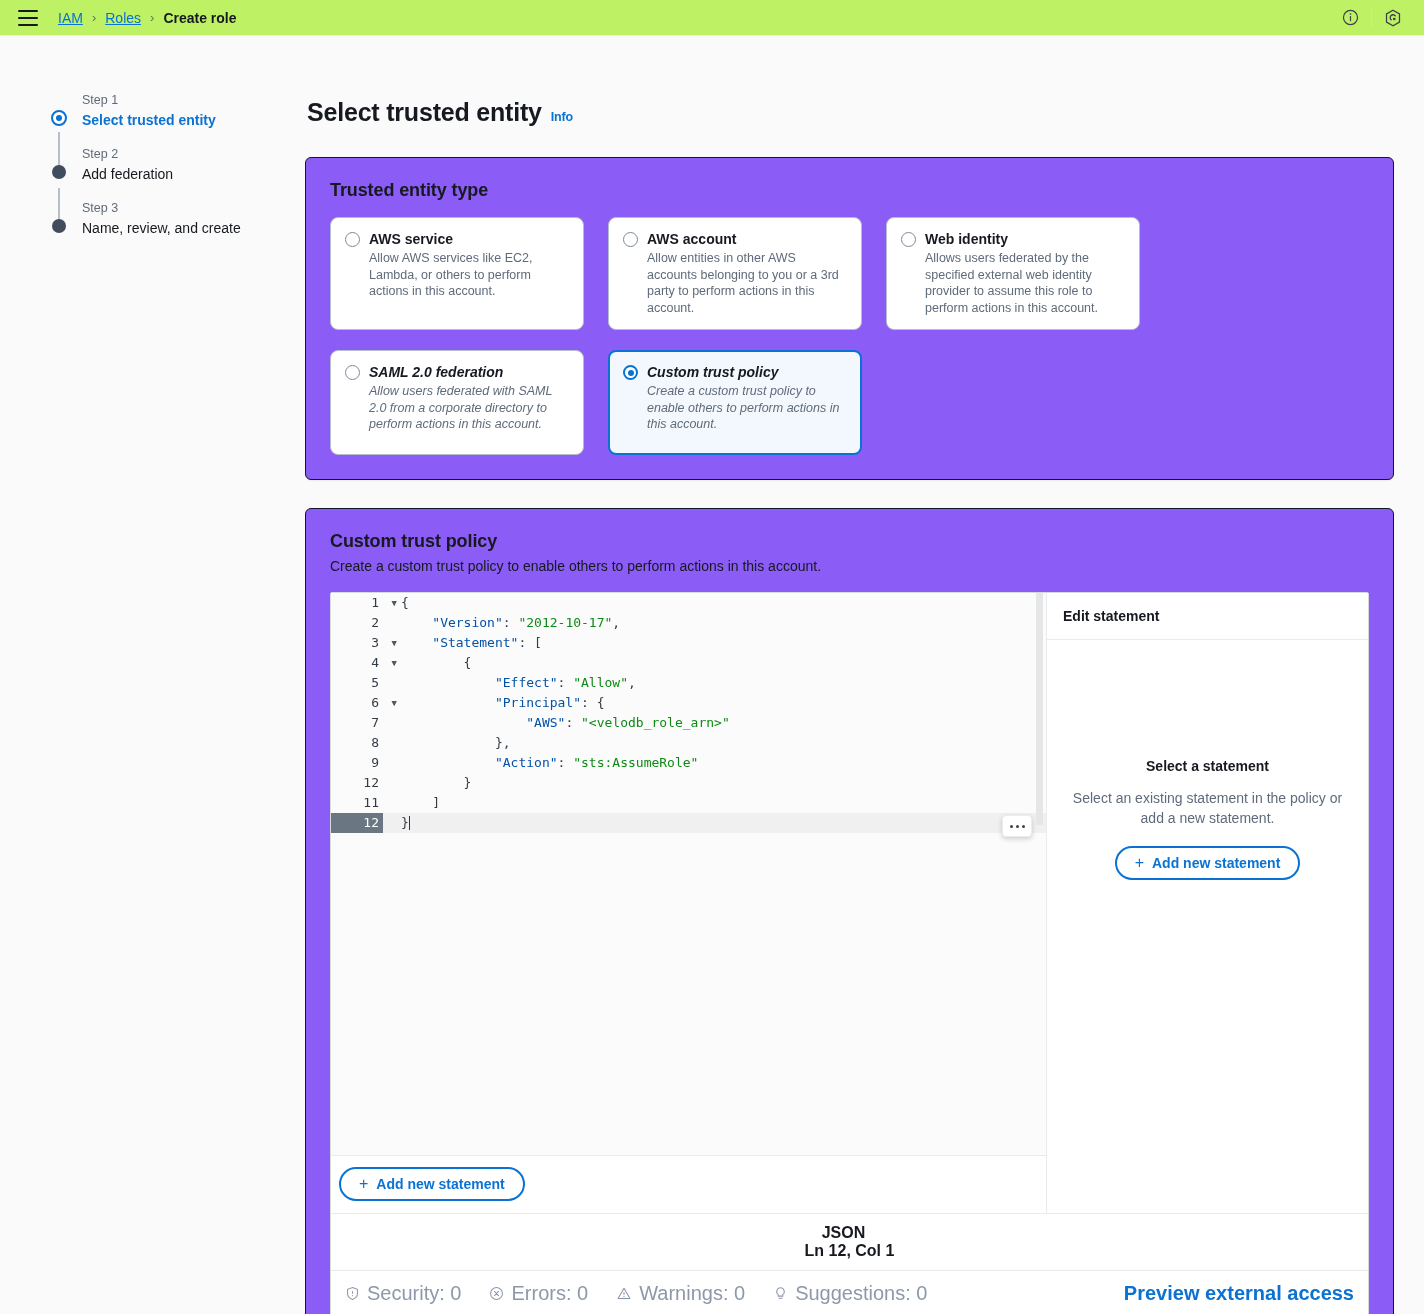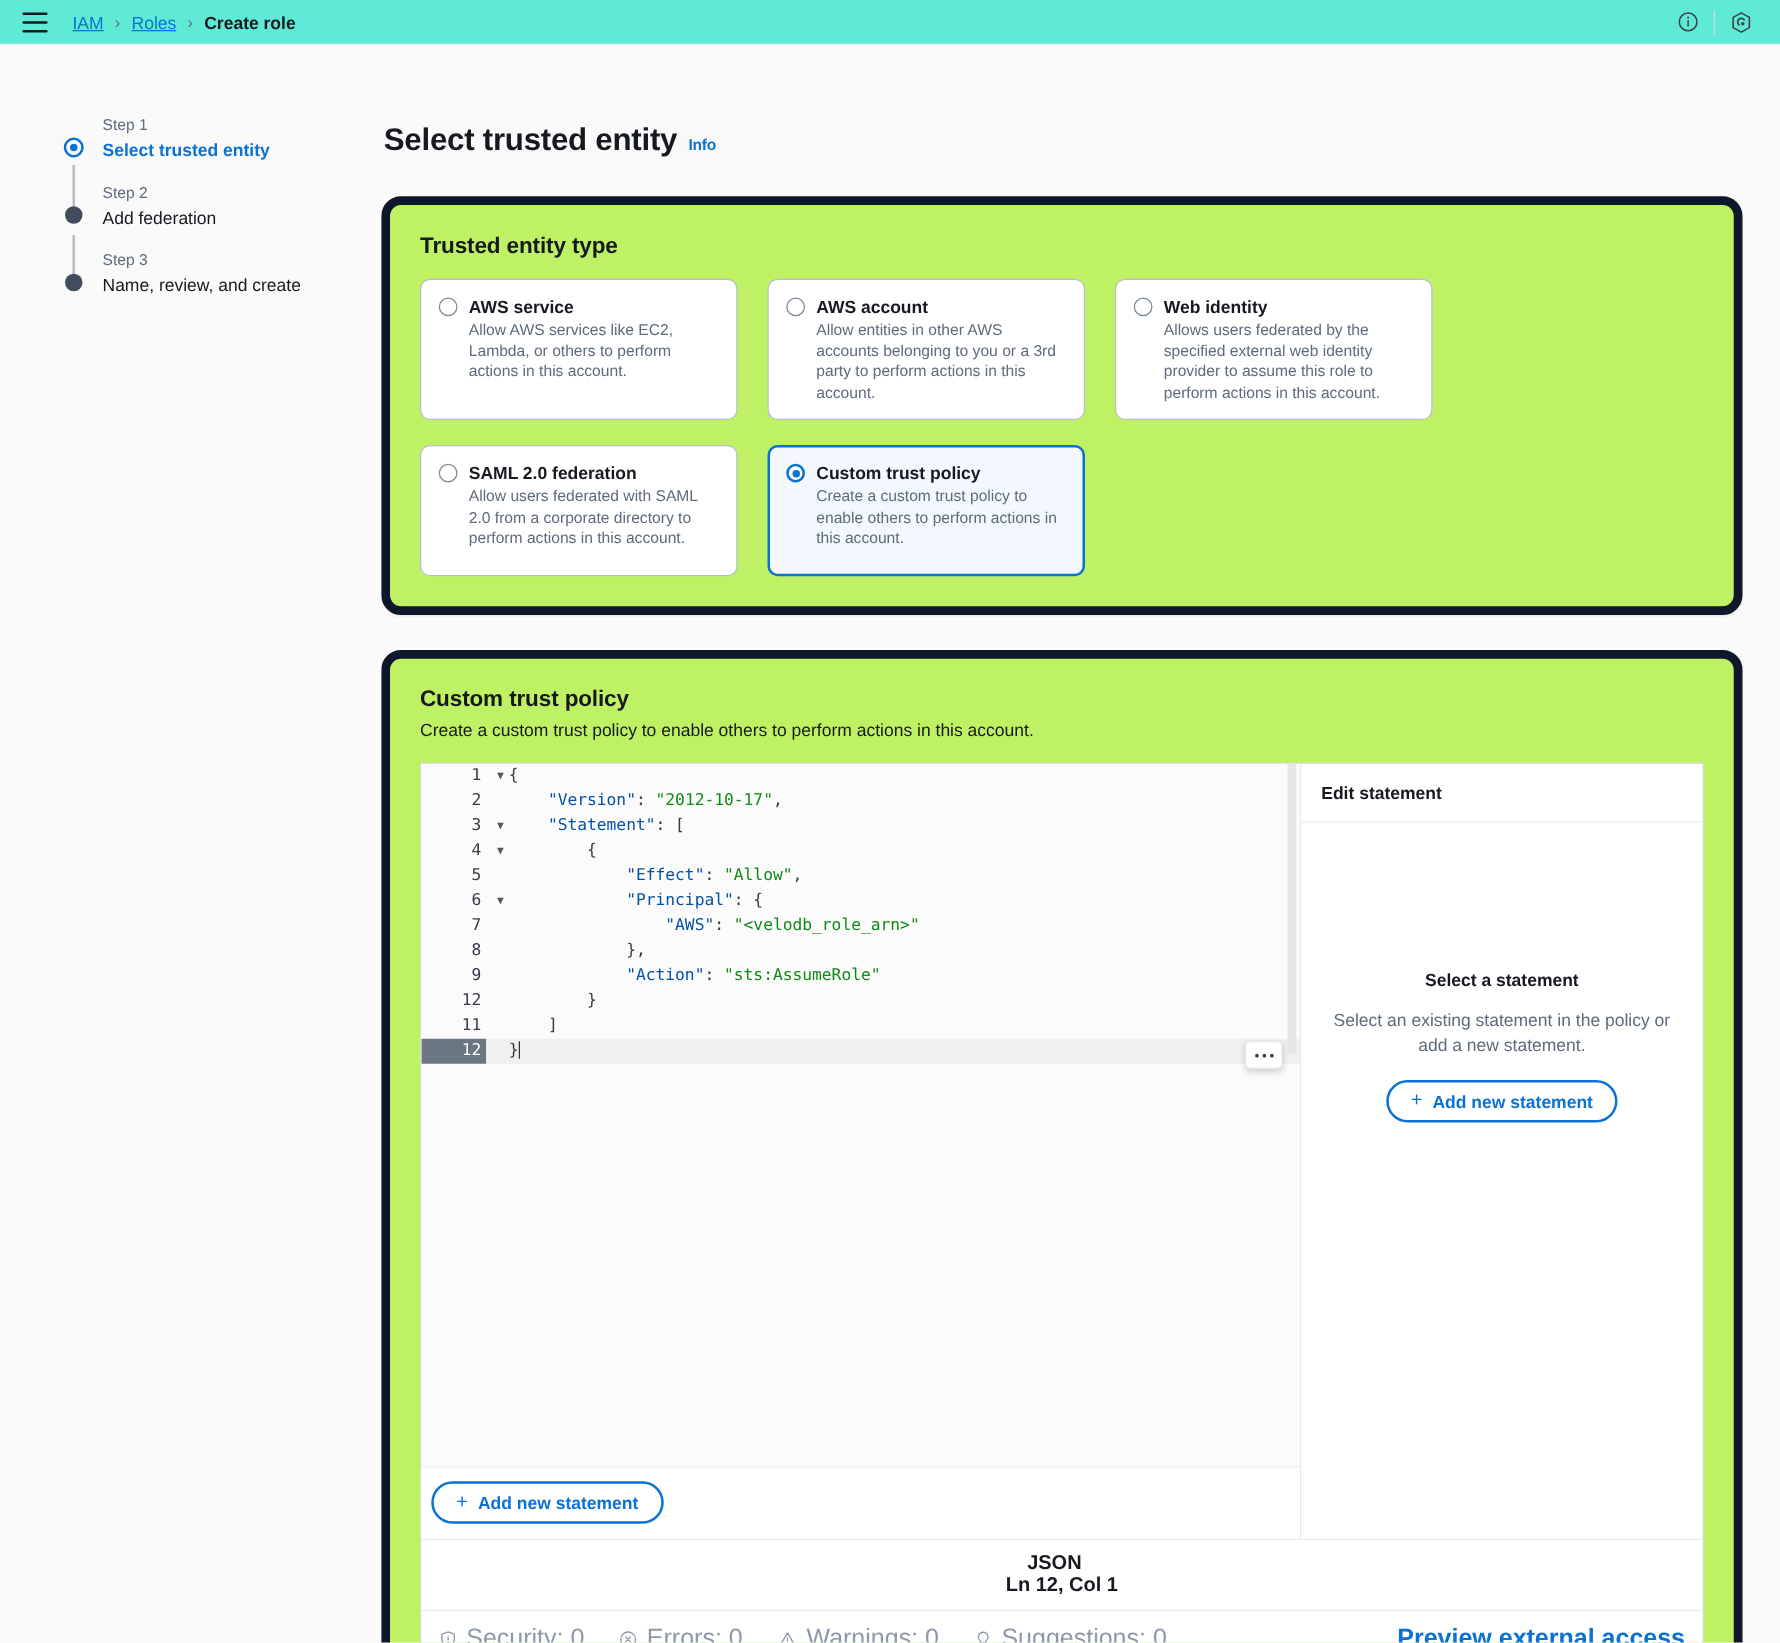--- a/index.html
+++ b/index.html
@@ -9,21 +9,21 @@
     font-family:"Liberation Sans", sans-serif;
     background:#fafafa;
     color:#16191f;
     font-size:14px;
     overflow:hidden;
     position:relative;
   }
 
   
   .topbar {
-    height:36px; background:#5eead4;
+    height:36px; background:#bef264;
     border-bottom:1px solid #e9ebed;
     display:flex; align-items:center;
     padding:0 14px 0 18px;
     position:relative;
   }
   .hamburger { width:20px; height:16px; display:flex; flex-direction:column;
     justify-content:space-between; cursor:pointer; margin-right:20px; }
   .hamburger i { display:block; height:2px; background:#16191f; border-radius:1px; }
   .crumbs { display:flex; align-items:center; font-size:14px; }
   .crumb-link { color:#0972d3; text-decoration:underline; cursor:pointer; }
@@ -58,36 +58,36 @@
   .conn1 { top:40px; height:44px; }
   .conn2 { top:96px; height:44px; }
 
   
   .page-title { font-size:25px; font-weight:700; letter-spacing:-0.2px;
     display:flex; align-items:baseline; gap:9px; margin:0 0 30px 2px; }
   .info-link { font-size:12.5px; font-weight:700; color:#0972d3; cursor:pointer; }
 
   
   .card {
-    background:#bef264; border:7px solid #0f172a; border-radius:16px;
+    background:#8b5cf6; border:1px solid #0f172a; border-radius:6px;
     box-shadow:0 1px 2px rgba(0,0,0,0.06);
     margin-bottom:28px;
   }
   .card-inner { padding:22px 24px 24px 24px; }
   .card-h2 { font-size:18px; font-weight:700; margin:0 0 16px 0; letter-spacing:-0.1px; }
   .card-desc { font-size:14px; color:#16191f; margin:-10px 0 18px 0; }
 
   
   .tile-row { display:flex; gap:24px; margin-bottom:20px; }
   .tile-row:last-child { margin-bottom:0; }
   .tile {
     width:254px; min-height:97px; border:1px solid #b6bec9; border-radius:8px;
     background:#ffffff; padding:12px 14px 13px 14px; cursor:pointer; position:relative;
   }
-  .tile.tall { min-height:105px; }
+  .tile.tall { min-height:105px;font-style:italic; }
   .tile.selected { border:2px solid #0972d3; background:#f2f8fd; padding:11px 13px 12px 13px; }
   .tile-head { display:flex; align-items:flex-start; gap:9px; }
   .radio { width:15px; height:15px; border-radius:50%; border:1.6px solid #7d8998;
     background:#fff; flex:none; margin-top:2px; }
   .tile.selected .radio { border:2px solid #0972d3; background:#fff; position:relative; }
   .tile.selected .radio::after { content:""; position:absolute; left:2.5px; top:2.5px;
     width:6px; height:6px; border-radius:50%; background:#0972d3; }
   .tile-title { font-size:14px; font-weight:700; line-height:18px; }
   .tile-body { font-size:12.5px; color:#5f6b7a; line-height:16.5px; margin:2px 0 0 24px; }
 

